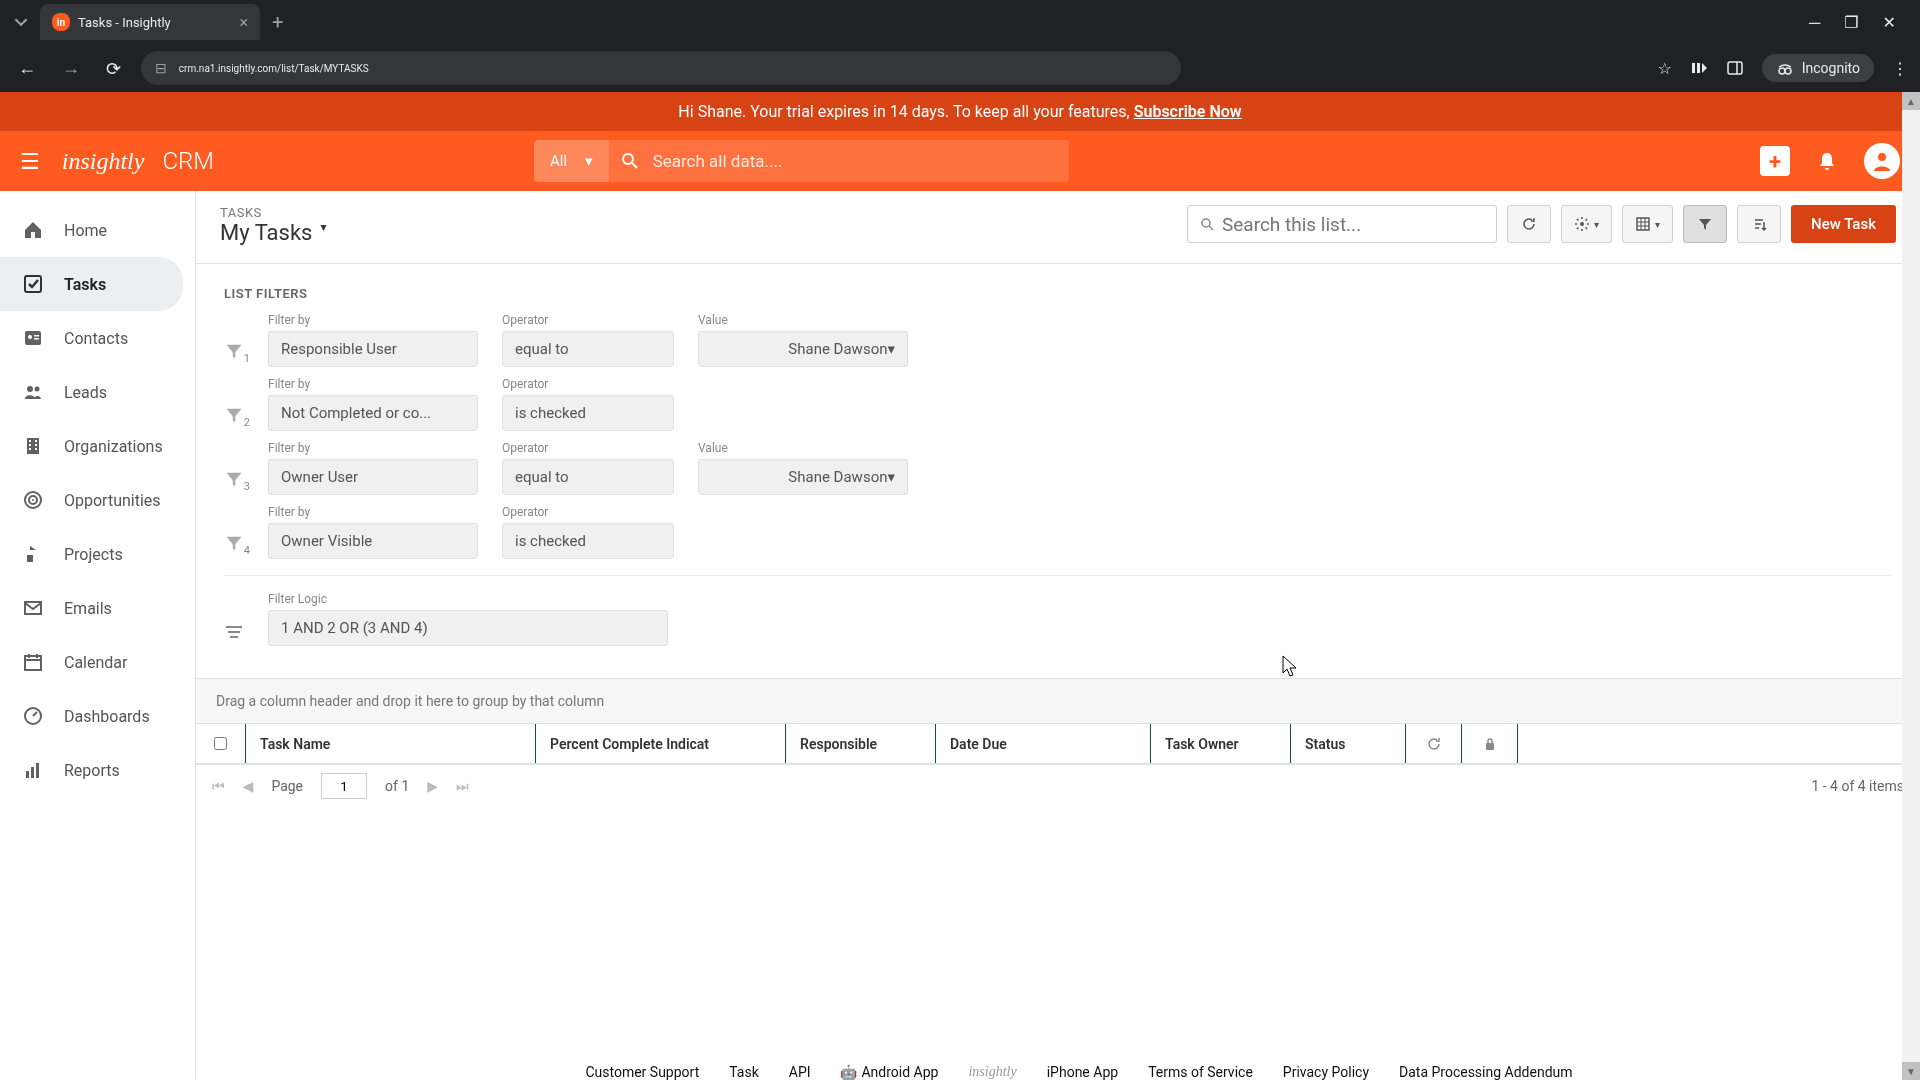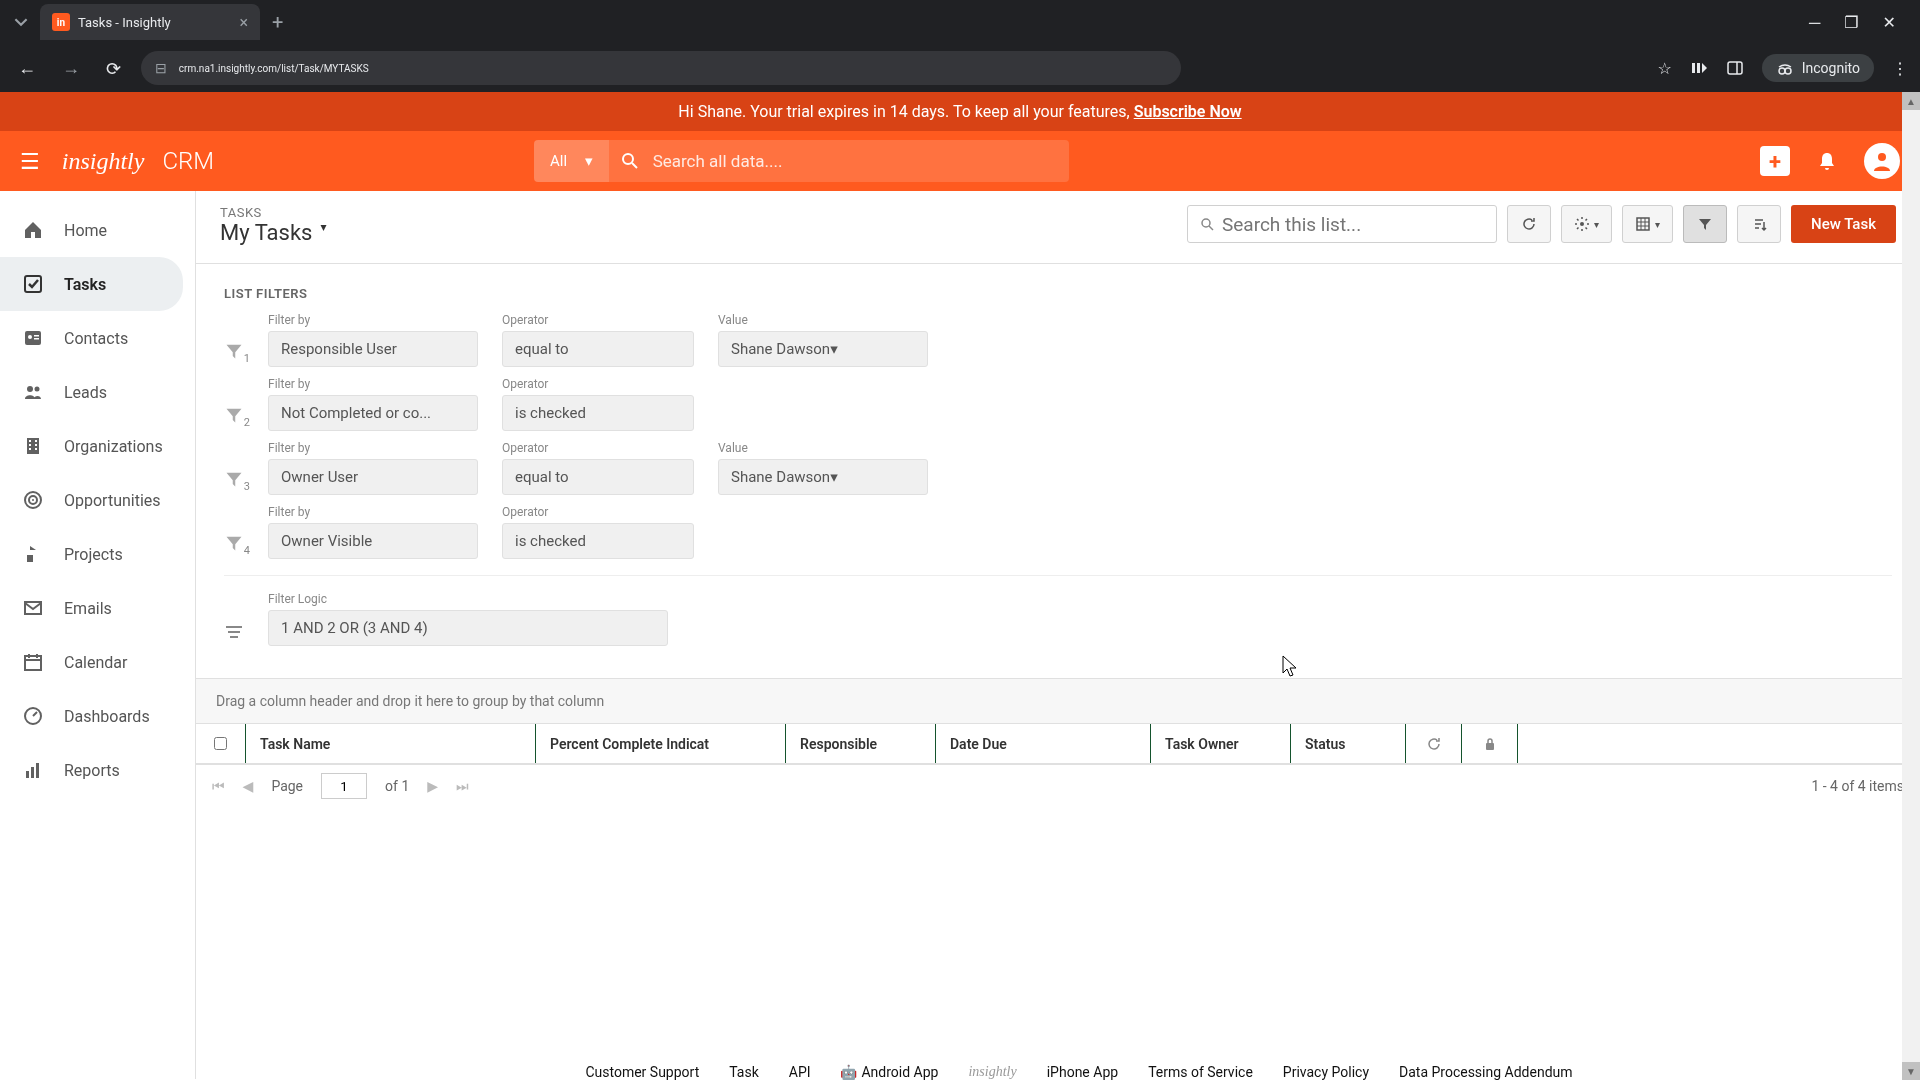--- a/index.html
+++ b/index.html
@@ -3,21 +3,21 @@
 <meta charset="utf-8">
 <style>
 * { margin: 0; padding: 0; box-sizing: border-box; font-family: -apple-system, BlinkMacSystemFont, "Segoe UI", Roboto, sans-serif; }
 body { background: #fff; width: 1920px; height: 1080px; overflow: hidden; }
 
 
 .browser-chrome { background: #202124; height: 92px; display: flex; flex-direction: column; }
 .tab-bar { height: 44px; display: flex; align-items: center; padding: 0 8px; }
 .tab-dropdown { color: #9aa0a6; padding: 6px; cursor: pointer; }
 .tab { background: #35363a; border-radius: 8px 8px 0 0; display: flex; align-items: center; padding: 8px 12px; margin-left: 6px; min-width: 220px; height: 36px; }
-.tab .favicon { width: 18px; height: 18px; background: #ff5a1f; border-radius: 3px; display: flex; align-items: center; justify-content: center; color: #fff; font-size: 10px; font-weight: bold; margin-right: 8px; }
+.tab .favicon { width: 18px; height: 18px; background: #ff5a1f; border-radius: 8px; display: flex; align-items: center; justify-content: center; color: #fff; font-size: 10px; font-weight: bold; margin-right: 8px; }
 .tab .title { color: #e8eaed; font-size: 13px; flex: 1; }
 .tab .close { color: #9aa0a6; font-size: 16px; margin-left: 8px; }
 .new-tab { color: #9aa0a6; font-size: 20px; margin-left: 12px; cursor: pointer; }
 .window-controls { margin-left: auto; display: flex; gap: 24px; padding-right: 16px; color: #e8eaed; }
 .addr-bar { height: 48px; display: flex; align-items: center; padding: 0 12px; gap: 14px; }
 .nav-btn { color: #9aa0a6; font-size: 18px; padding: 6px; }
 .nav-btn.active { color: #e8eaed; }
 .url-field { flex: 1; background: #35363a; border-radius: 20px; height: 34px; display: flex; align-items: center; padding: 0 14px; max-width: 1040px; }
 .site-icon { color: #9aa0a6; margin-right: 12px; font-size: 14px; }
 .url-text { color: #e8eaed; font-size: 10px; }
@@ -66,22 +66,22 @@
 
 .filters { padding: 22px 28px; border-bottom: 1px solid #e0e0e0; }
 .filters-title { font-size: 13px; color: #666; font-weight: 600; letter-spacing: .5px; margin-bottom: 12px; }
 .filter-row { display: flex; align-items: flex-end; gap: 24px; margin-bottom: 10px; }
 .filter-funnel { color: #aaa; position: relative; padding-bottom: 6px; }
 .filter-funnel .num { position: absolute; bottom: 2px; right: -6px; font-size: 11px; color: #888; }
 .filter-field { display: flex; flex-direction: column; }
 .filter-field label { font-size: 12px; color: #888; margin-bottom: 4px; }
 .filter-box { background: #f0f0f0; border: 1px solid #e0e0e0; height: 36px; display: flex; align-items: center; padding: 0 12px; font-size: 15px; color: #555; border-radius: 3px; white-space: nowrap; overflow: hidden; text-overflow: ellipsis; }
 .w-filterby { width: 210px; }
-.w-op { width: 192px; text-align: right; }
-.w-val { width: 210px; justify-content: flex-start; }
+.w-op { width: 172px; text-align: right; }
+.w-val { width: 210px; justify-content: flex-end; }
 .w-logic { width: 400px; }
 .hr-light { border: none; border-top: 1px solid #eee; margin: 16px 0; }
 
 
 .group-hint { background: #f7f7f7; padding: 14px 20px; font-size: 14px; color: #777; border-bottom: 1px solid #e0e0e0; }
 .grid-header { display: flex; align-items: center; background: #fff; border-bottom: 1px solid #e0e0e0; height: 40px; font-size: 14px; color: #333; font-weight: 600; }
 .gh-cell { padding: 0 14px; border-right: 1px solid #14532d; display: flex; align-items: center; height: 100%; }
 .chk { width: 50px; justify-content: center; }
 .col-name { width: 290px; }
 .col-pct { width: 250px; }

